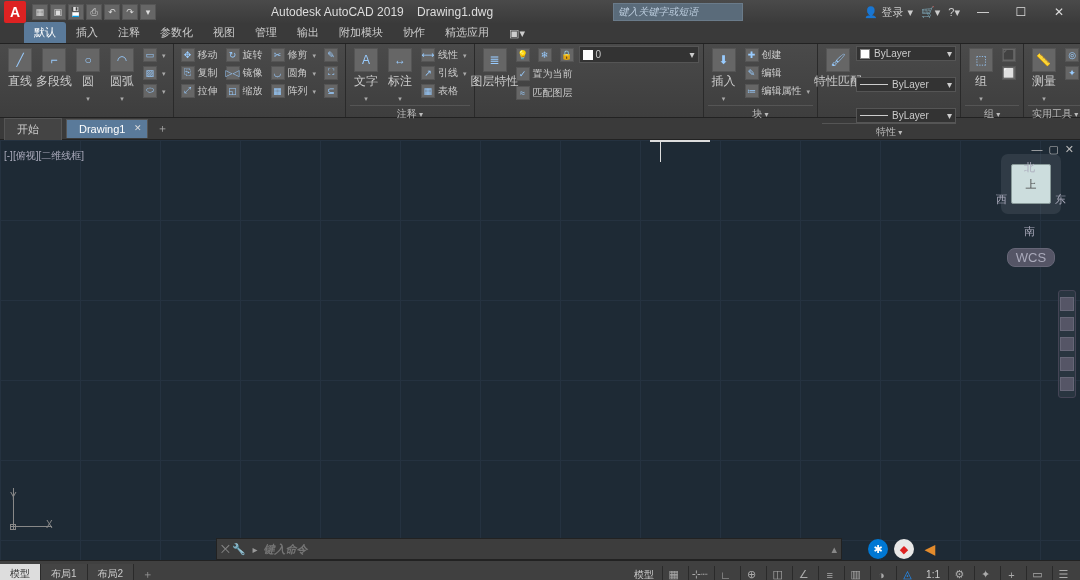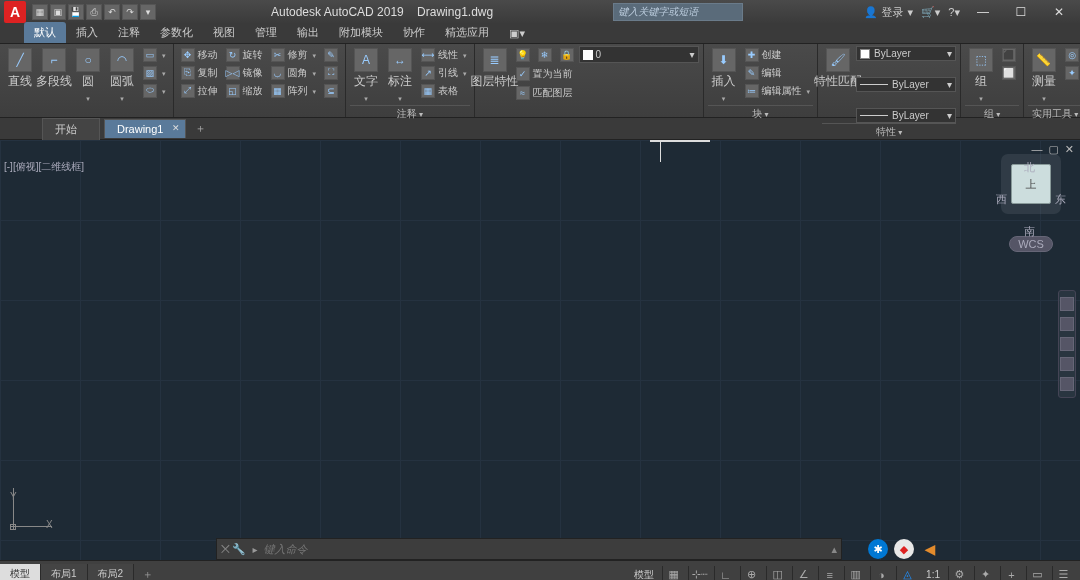--- a/index.html
+++ b/index.html
@@ -37,53 +37,53 @@
   .smbtn { height:17px; display:flex; align-items:center; gap:3px; padding:0 3px; cursor:pointer; font-size:10px; color:#ccc; white-space:nowrap;}
   .smbtn .ic { width:14px; height:14px; background:#666; border:1px solid #555; display:inline-flex; align-items:center; justify-content:center; font-size:9px; color:#9cf;}
   .smbtn .drop::after{content:"▾"; font-size:7px; color:#aaa; margin-left:2px;}
   
   .layer-row { display:flex; align-items:center; gap:2px; }
   .layer-combo { width:120px; height:17px; background:#333; border:1px solid #555; display:flex; align-items:center; padding:0 3px; font-size:10px; color:#ccc; }
   .layer-combo .sw { width:10px; height:10px; background:#fff; margin-right:3px; }
   .prop-combo { width:100px; height:15px; background:#333; border:1px solid #555; display:flex; align-items:center; padding:0 3px; font-size:10px; color:#ccc; }
   
   
-  .filetabs { height:22px; background:#3a3a3a; display:flex; align-items:center; border-bottom:1px solid #222;padding-left:38px; }
+  .filetabs { height:22px; background:#3a3a3a; display:flex; align-items:center; border-bottom:1px solid #222; }
   .filetabs .ftab { padding:3px 22px 3px 12px; font-size:11px; color:#ccc; background:#444; margin-left:4px; border:1px solid #555; border-bottom:none; cursor:pointer; position:relative; }
   .filetabs .ftab.active { background:#5a7a9a; color:#fff; }
   .filetabs .ftab .close { position:absolute; right:6px; top:3px; font-size:9px; color:#ddd;}
   .filetabs .addtab { width:20px; text-align:center; color:#aaa; cursor:pointer; margin-left:4px;}
   
   
   .canvas { position:relative; height:420px; background:#1e2a35; background-image: linear-gradient(#253240 1px, transparent 1px), linear-gradient(90deg, #253240 1px, transparent 1px); background-size:80px 80px; }
-  .viewport-label { position:absolute; top:20px; left:4px; font-size:10px; color:#aab; }
+  .viewport-label { position:absolute; top:9px; left:4px; font-size:10px; color:#aab; }
   .vp-controls { position:absolute; top:3px; right:6px; display:flex; gap:6px; color:#bbb; font-size:11px; }
   .ucs { position:absolute; bottom:30px; left:10px; color:#888; font-size:10px; }
   .ucs .y { position:absolute; bottom:28px; left:0; }
   .ucs .x { position:absolute; bottom:0; left:36px; }
   .ucs .origin{ width:6px; height:6px; border:1px solid #888; position:absolute; bottom:0; left:0; }
   .ucs .yaxis { width:1px; height:42px; background:#888; position:absolute; bottom:0; left:3px;}
   .ucs .xaxis { height:1px; width:42px; background:#888; position:absolute; bottom:3px; left:0;}
   
   .viewcube { position:absolute; top:20px; right:14px; width:70px; height:110px; color:#aab; text-align:center; }
   .viewcube .cube { width:40px; height:40px; background:#cdd; border:1px solid #899; margin:4px auto; display:flex; align-items:center; justify-content:center; color:#444; font-size:11px; box-shadow:0 0 0 10px rgba(120,130,140,.2); border-radius:2px;}
   .viewcube .n{position:absolute; top:0; left:28px; font-size:11px;}
   .viewcube .s{position:absolute; top:64px; left:28px; font-size:11px;}
   .viewcube .w{position:absolute; top:32px; left:0; font-size:11px;}
   .viewcube .e{position:absolute; top:32px; right:0; font-size:11px;}
-  .viewcube .wcs{ margin-top:28px; background:#556; border:1px solid #667; border-radius:8px; padding:1px 8px; font-size:11px; display:inline-block;}
+  .viewcube .wcs{ margin-top:40px; background:#556; border:1px solid #667; border-radius:8px; padding:1px 8px; font-size:13px; display:inline-block;}
   
   .navbar-right { position:absolute; top:150px; right:4px; width:18px; background:rgba(70,80,90,.3); border:1px solid #445; border-radius:3px; display:flex; flex-direction:column; gap:6px; padding:6px 0; align-items:center;}
   .navbar-right .nb { width:14px; height:14px; background:#556; border:1px solid #667; cursor:pointer; }
   
   
   .cmdline { position:absolute; bottom:0; left:216px; right:238px; height:22px; background:#3d3d3d; border:1px solid #222; display:flex; align-items:center; padding:0 4px; }
   .cmdline .handle { color:#888; margin-right:6px; }
   .cmdline .prompt { color:#999; font-size:10px; margin-right:6px; }
-  .cmdline input { flex:1; background:transparent; border:none; color:#ccc; font-size:11px; font-style:italic; outline:none;}
+  .cmdline input { flex:1; background:transparent; border:none; color:#ccc; font-size:11px; font-style:italic; outline:none;font-weight:bold;}
   .cmd-icons { position:absolute; bottom:0; right:140px; height:22px; display:flex; align-items:center; gap:6px; }
   .cmd-icons .ci { width:20px; height:20px; border-radius:50%; display:flex; align-items:center; justify-content:center; font-size:11px; cursor:pointer;}
   .ci.blue{background:#0078d4;color:#fff;}
   .ci.white{background:#e8e8e8;color:#d22;}
   .ci.arrow{color:#e38b2c; font-size:14px;}
   
   
   .status { height:28px; background:#404040; display:flex; align-items:center; border-top:1px solid #222; }
   .status .ltabs { display:flex; }
   .status .ltab { padding:3px 10px; font-size:10px; color:#ccc; background:#444; border-right:1px solid #2a2a2a; cursor:pointer;}

